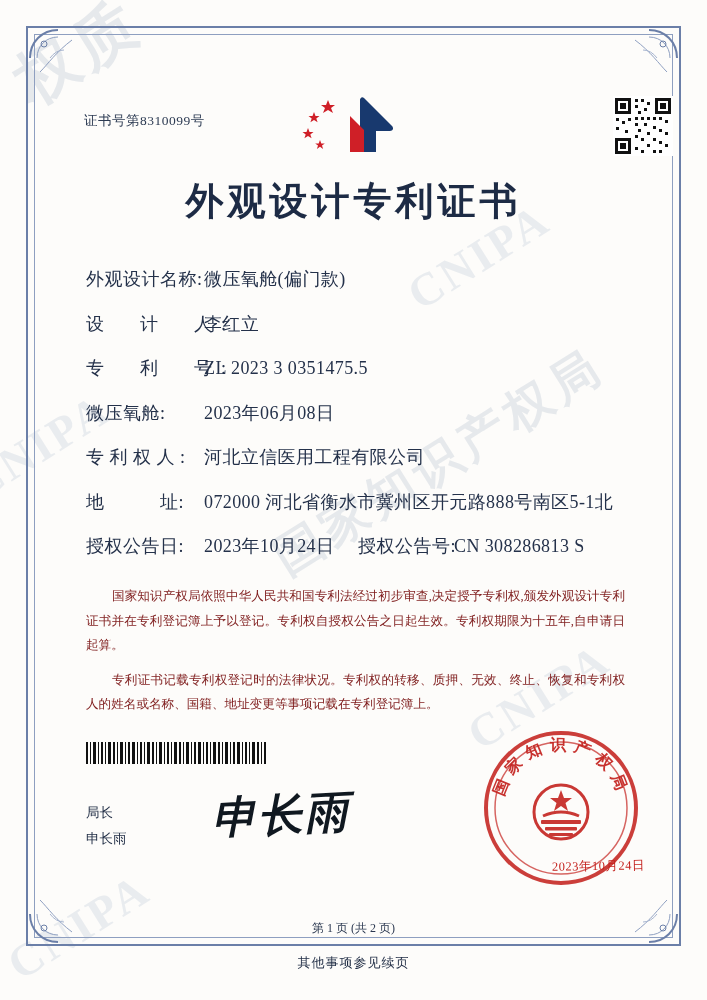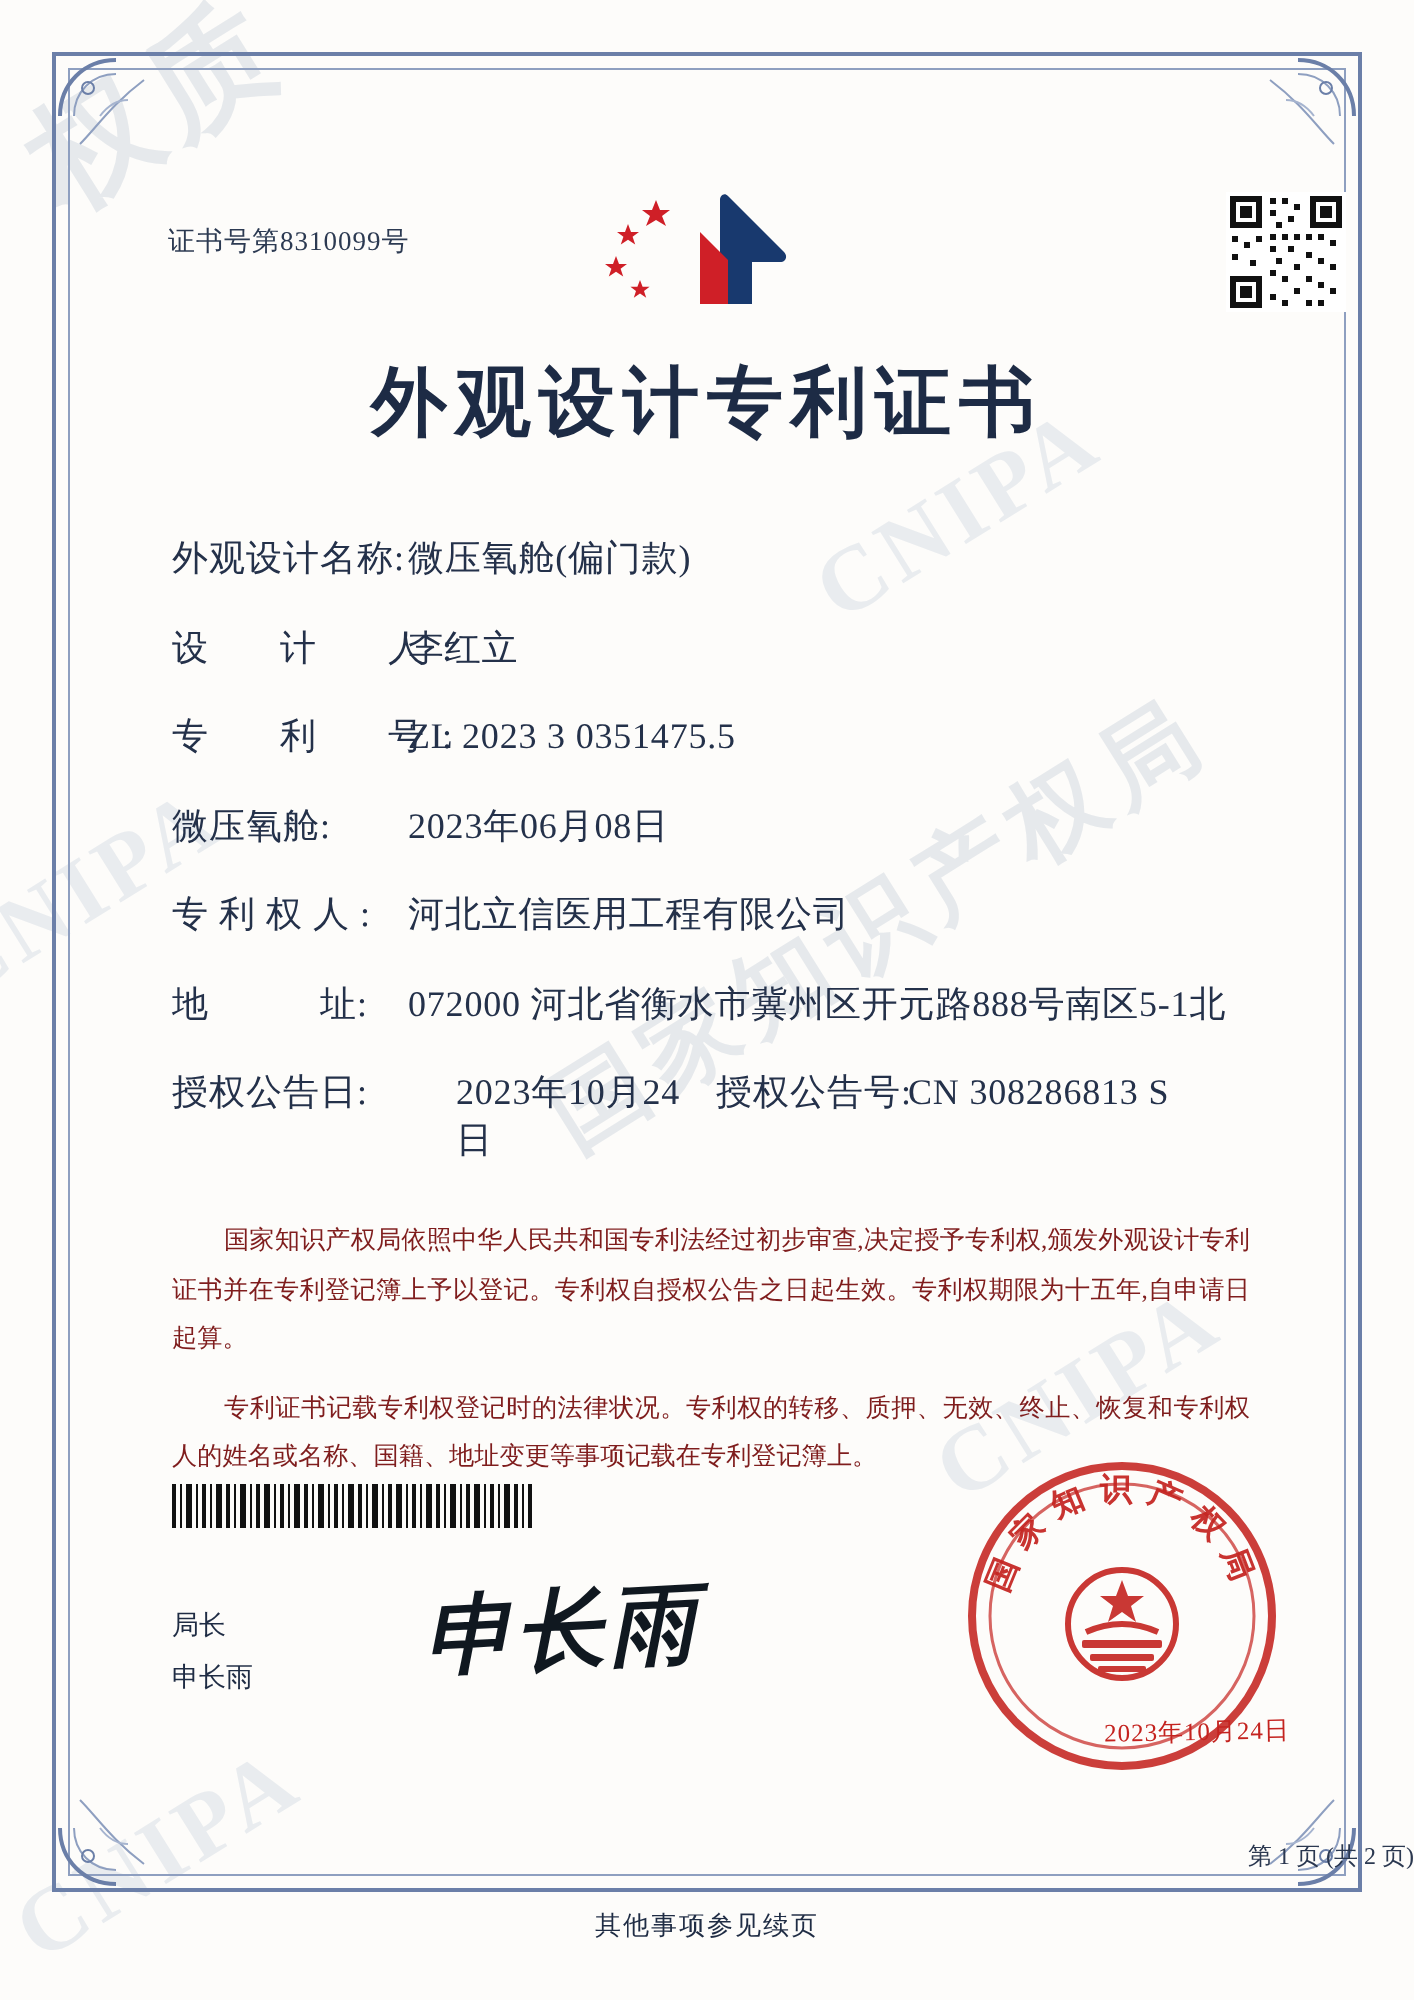--- a/index.html
+++ b/index.html
@@ -152,21 +152,21 @@
   .f-label.sp { letter-spacing: 9px; }
   .f-label.sp2 { letter-spacing: 5.5px; }
   .f-value {
     flex: 1 1 auto;
     letter-spacing: 0.4px;
   }
   .field-row.split .f-half {
     display: flex;
     align-items: baseline;
   }
-  .field-row.split .left { width: 272px; flex: 0 0 272px; gap: 24px; }
+  .field-row.split .left { width: 272px; flex: 0 0 272px; }
 
   .paragraphs {
     margin-top: 26px;
     padding-left: 30px;
     padding-right: 26px;
     font-size: 12.6px;
     line-height: 1.95;
     color: #7f1d1d;
     text-align: justify;
   }
@@ -227,21 +227,21 @@
     color: #c4231f;
     font-size: 12.5px;
     letter-spacing: 0.5px;
     transform: rotate(-1deg);
   }
 
   .page-no {
     position: absolute;
     left: 0; right: 0;
     top: 920px;
-    text-align: right;
+    text-align: center;
     font-size: 12px;
     color: #2b3850;
     z-index: 6;
   }
   .footer-note {
     position: absolute;
     left: 0; right: 0;
     bottom: 28px;
     text-align: center;
     font-size: 13px;

